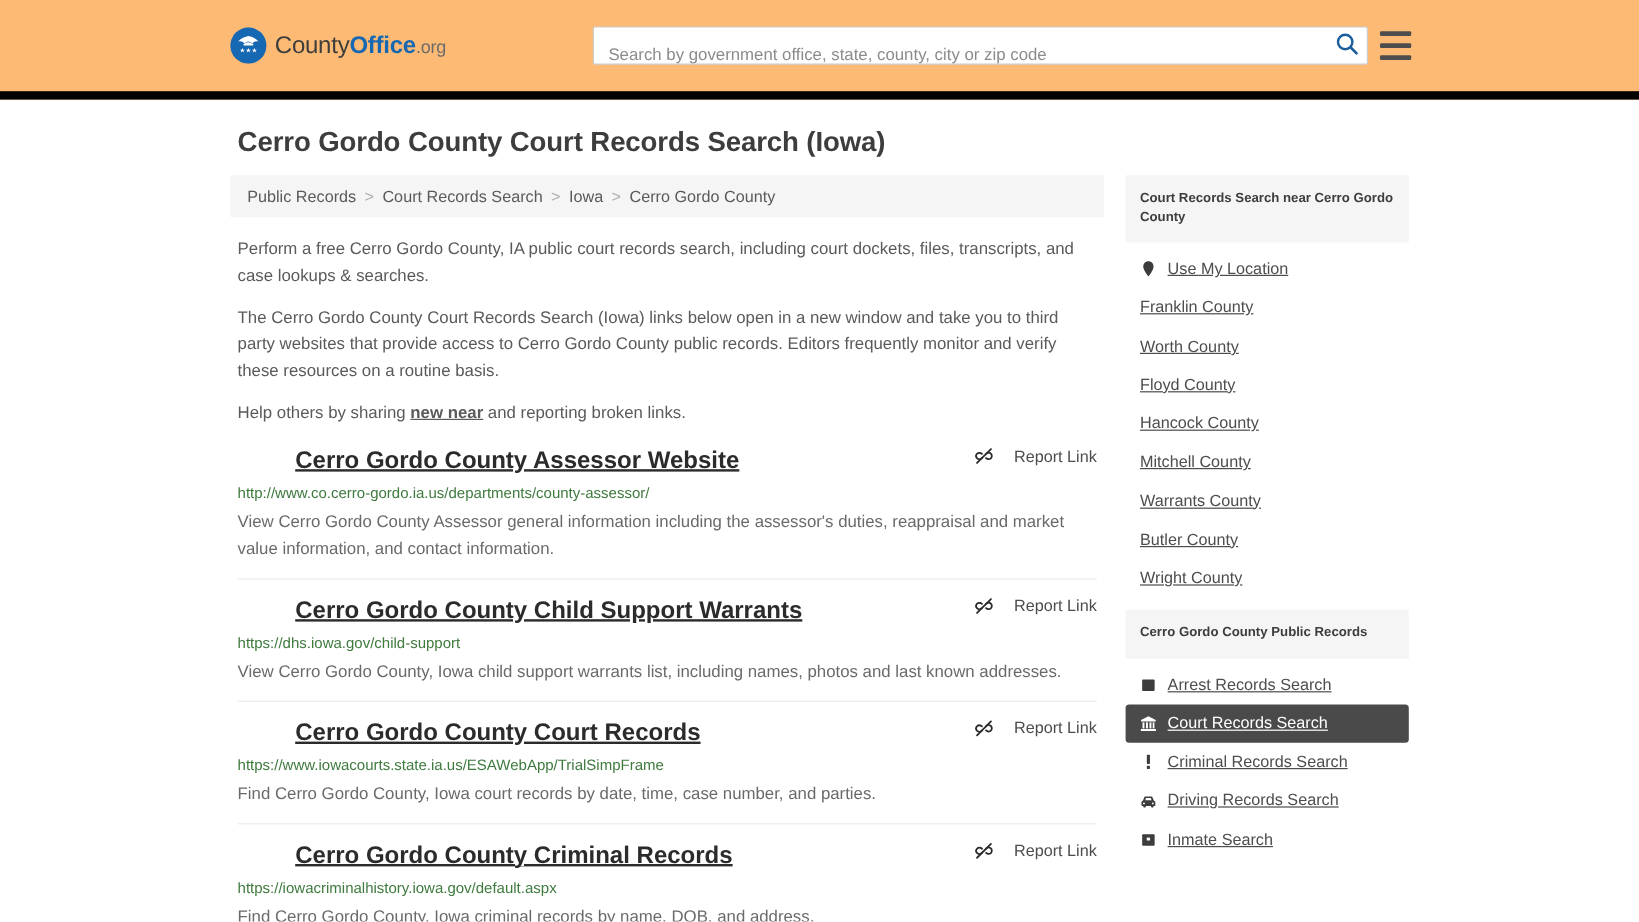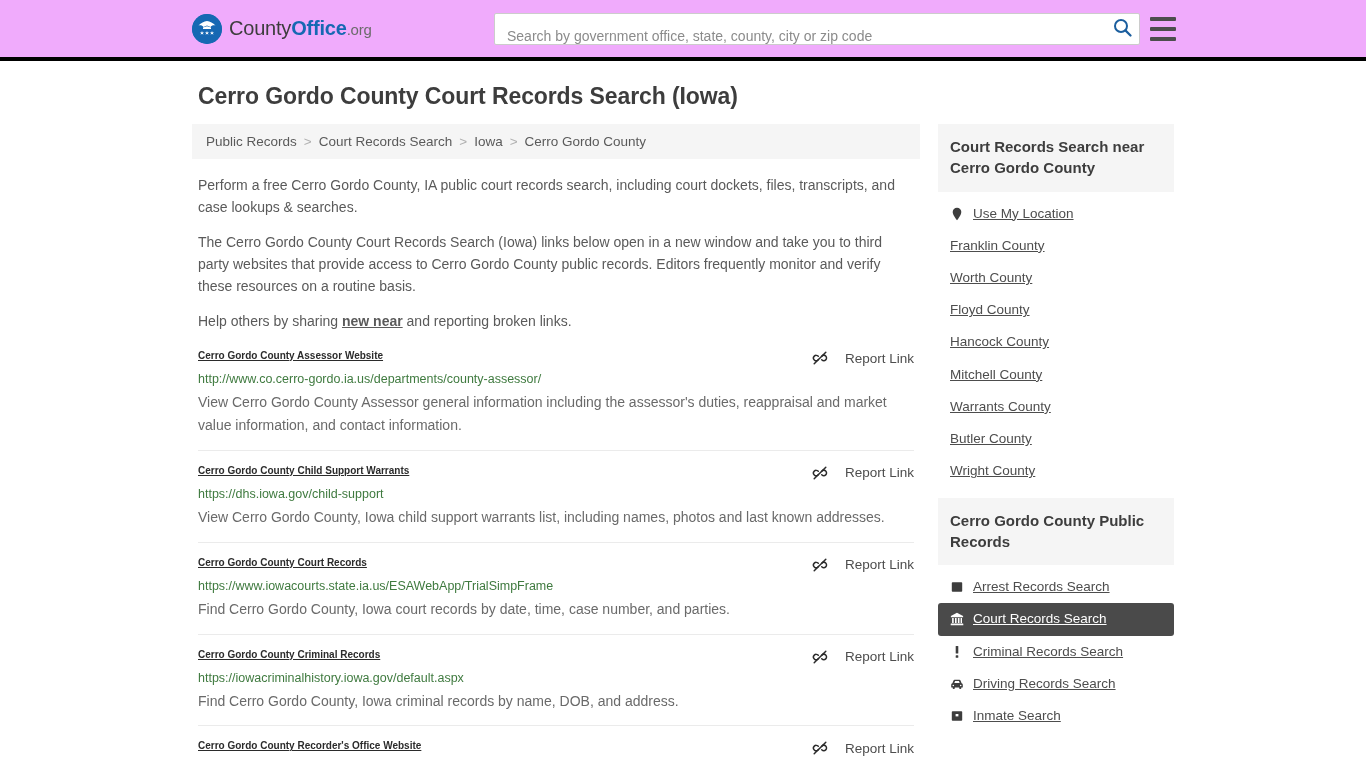--- a/index.html
+++ b/index.html
@@ -7,23 +7,23 @@
     margin: 0; padding: 0;
     width: 1366px; height: 768px;
     overflow: hidden;
     background: #ffffff;
     font-family: "Liberation Sans", sans-serif;
     color: #555555;
   }
 
   
   .site-header {
-    height: 61px;
-    background: #f0abfc;
-    border-bottom: 4px solid #000000;
+    height: 83px;
+    background: #fdba74;
+    border-bottom: 7px solid #000000;
     display: flex;
     align-items: center;
     position: relative;
   }
   .logo-wrap {
     position: absolute;
     left: 192px;
     display: flex;
     align-items: center;
     gap: 7px;
@@ -160,25 +160,26 @@
     padding: 0 0 13px 0;
     margin-bottom: 13px;
   }
   .result:last-child { border-bottom: none; }
   .result-head {
     display: flex;
     align-items: flex-start;
     justify-content: space-between;
   }
   .result-title {
-    font-size: 10px;
+    font-size: 20px;
     font-weight: bold;
     color: #2b2b2b;
     text-decoration: underline;
     line-height: 1.35;
+    margin-left: 48px;
   }
   .report-link {
     display: flex;
     align-items: center;
     gap: 17px;
     font-size: 13.5px;
     color: #4d4d4d;
     text-decoration: none;
     white-space: nowrap;
     flex: none;
@@ -198,21 +199,21 @@
     color: #6a6a6a;
     line-height: 1.62;
     margin-top: 4px;
   }
 
   
   .side-block { margin-bottom: 10px; }
   .side-header {
     background: #f5f5f5;
     padding: 12px 12px 13px 12px;
-    font-size: 15px;
+    font-size: 11px;
     font-weight: bold;
     color: #3d3d3d;
     line-height: 1.42;
   }
   .side-list { padding: 6px 0 0 0; }
   .side-item {
     display: flex;
     align-items: center;
     gap: 9px;
     padding: 7px 12px;

